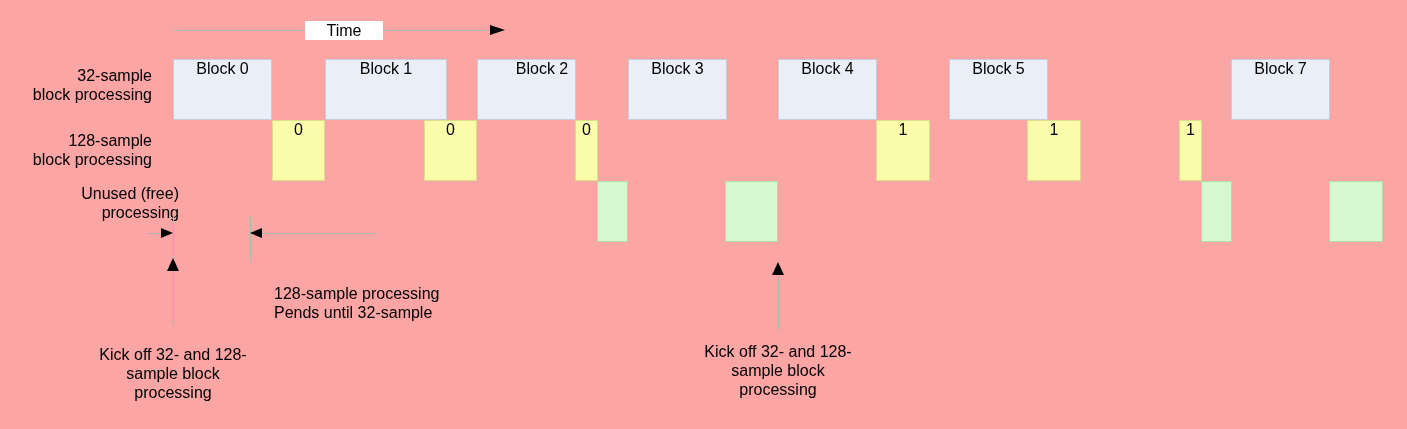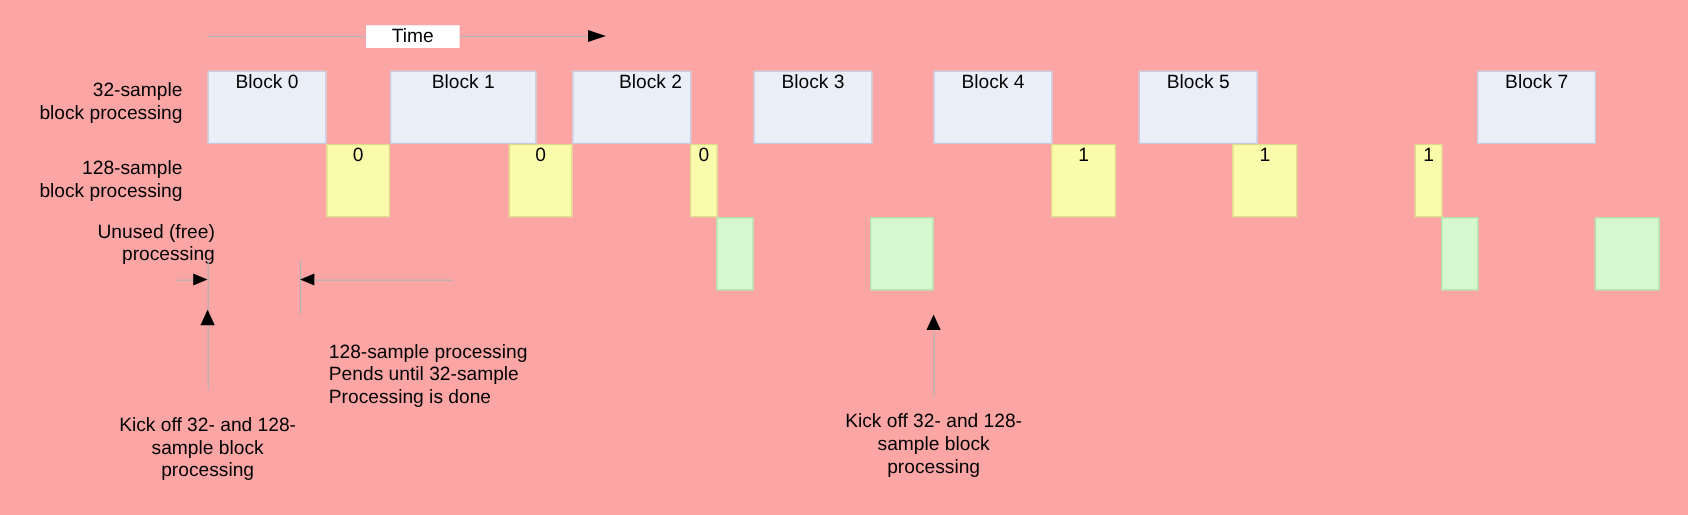--- a/index.html
+++ b/index.html
@@ -144,21 +144,20 @@
   <div class="abs hline" style="left:262px; top:233px; width:115px;"></div>
 
   <div class="abs tri-up" style="left:167px; top:258px;"></div>
 
   <div class="abs vline" style="left:778px; top:276px; height:55px;"></div>
   <div class="abs tri-up" style="left:772px; top:262px;"></div>
 
   <div class="abs note" style="left:274px; top:237px;margin-top:47px;">
     <div>128-sample processing</div>
     <div>Pends until 32-sample</div>
-    <div>Processing is done</div>
   </div>
 
   <div class="abs note center" style="left:73px; top:345px; width:200px;">
     <div>Kick off 32- and 128-</div>
     <div>sample block</div>
     <div>processing</div>
   </div>
 
   <div class="abs note center" style="left:678px; top:342px; width:200px;">
     <div>Kick off 32- and 128-</div>

